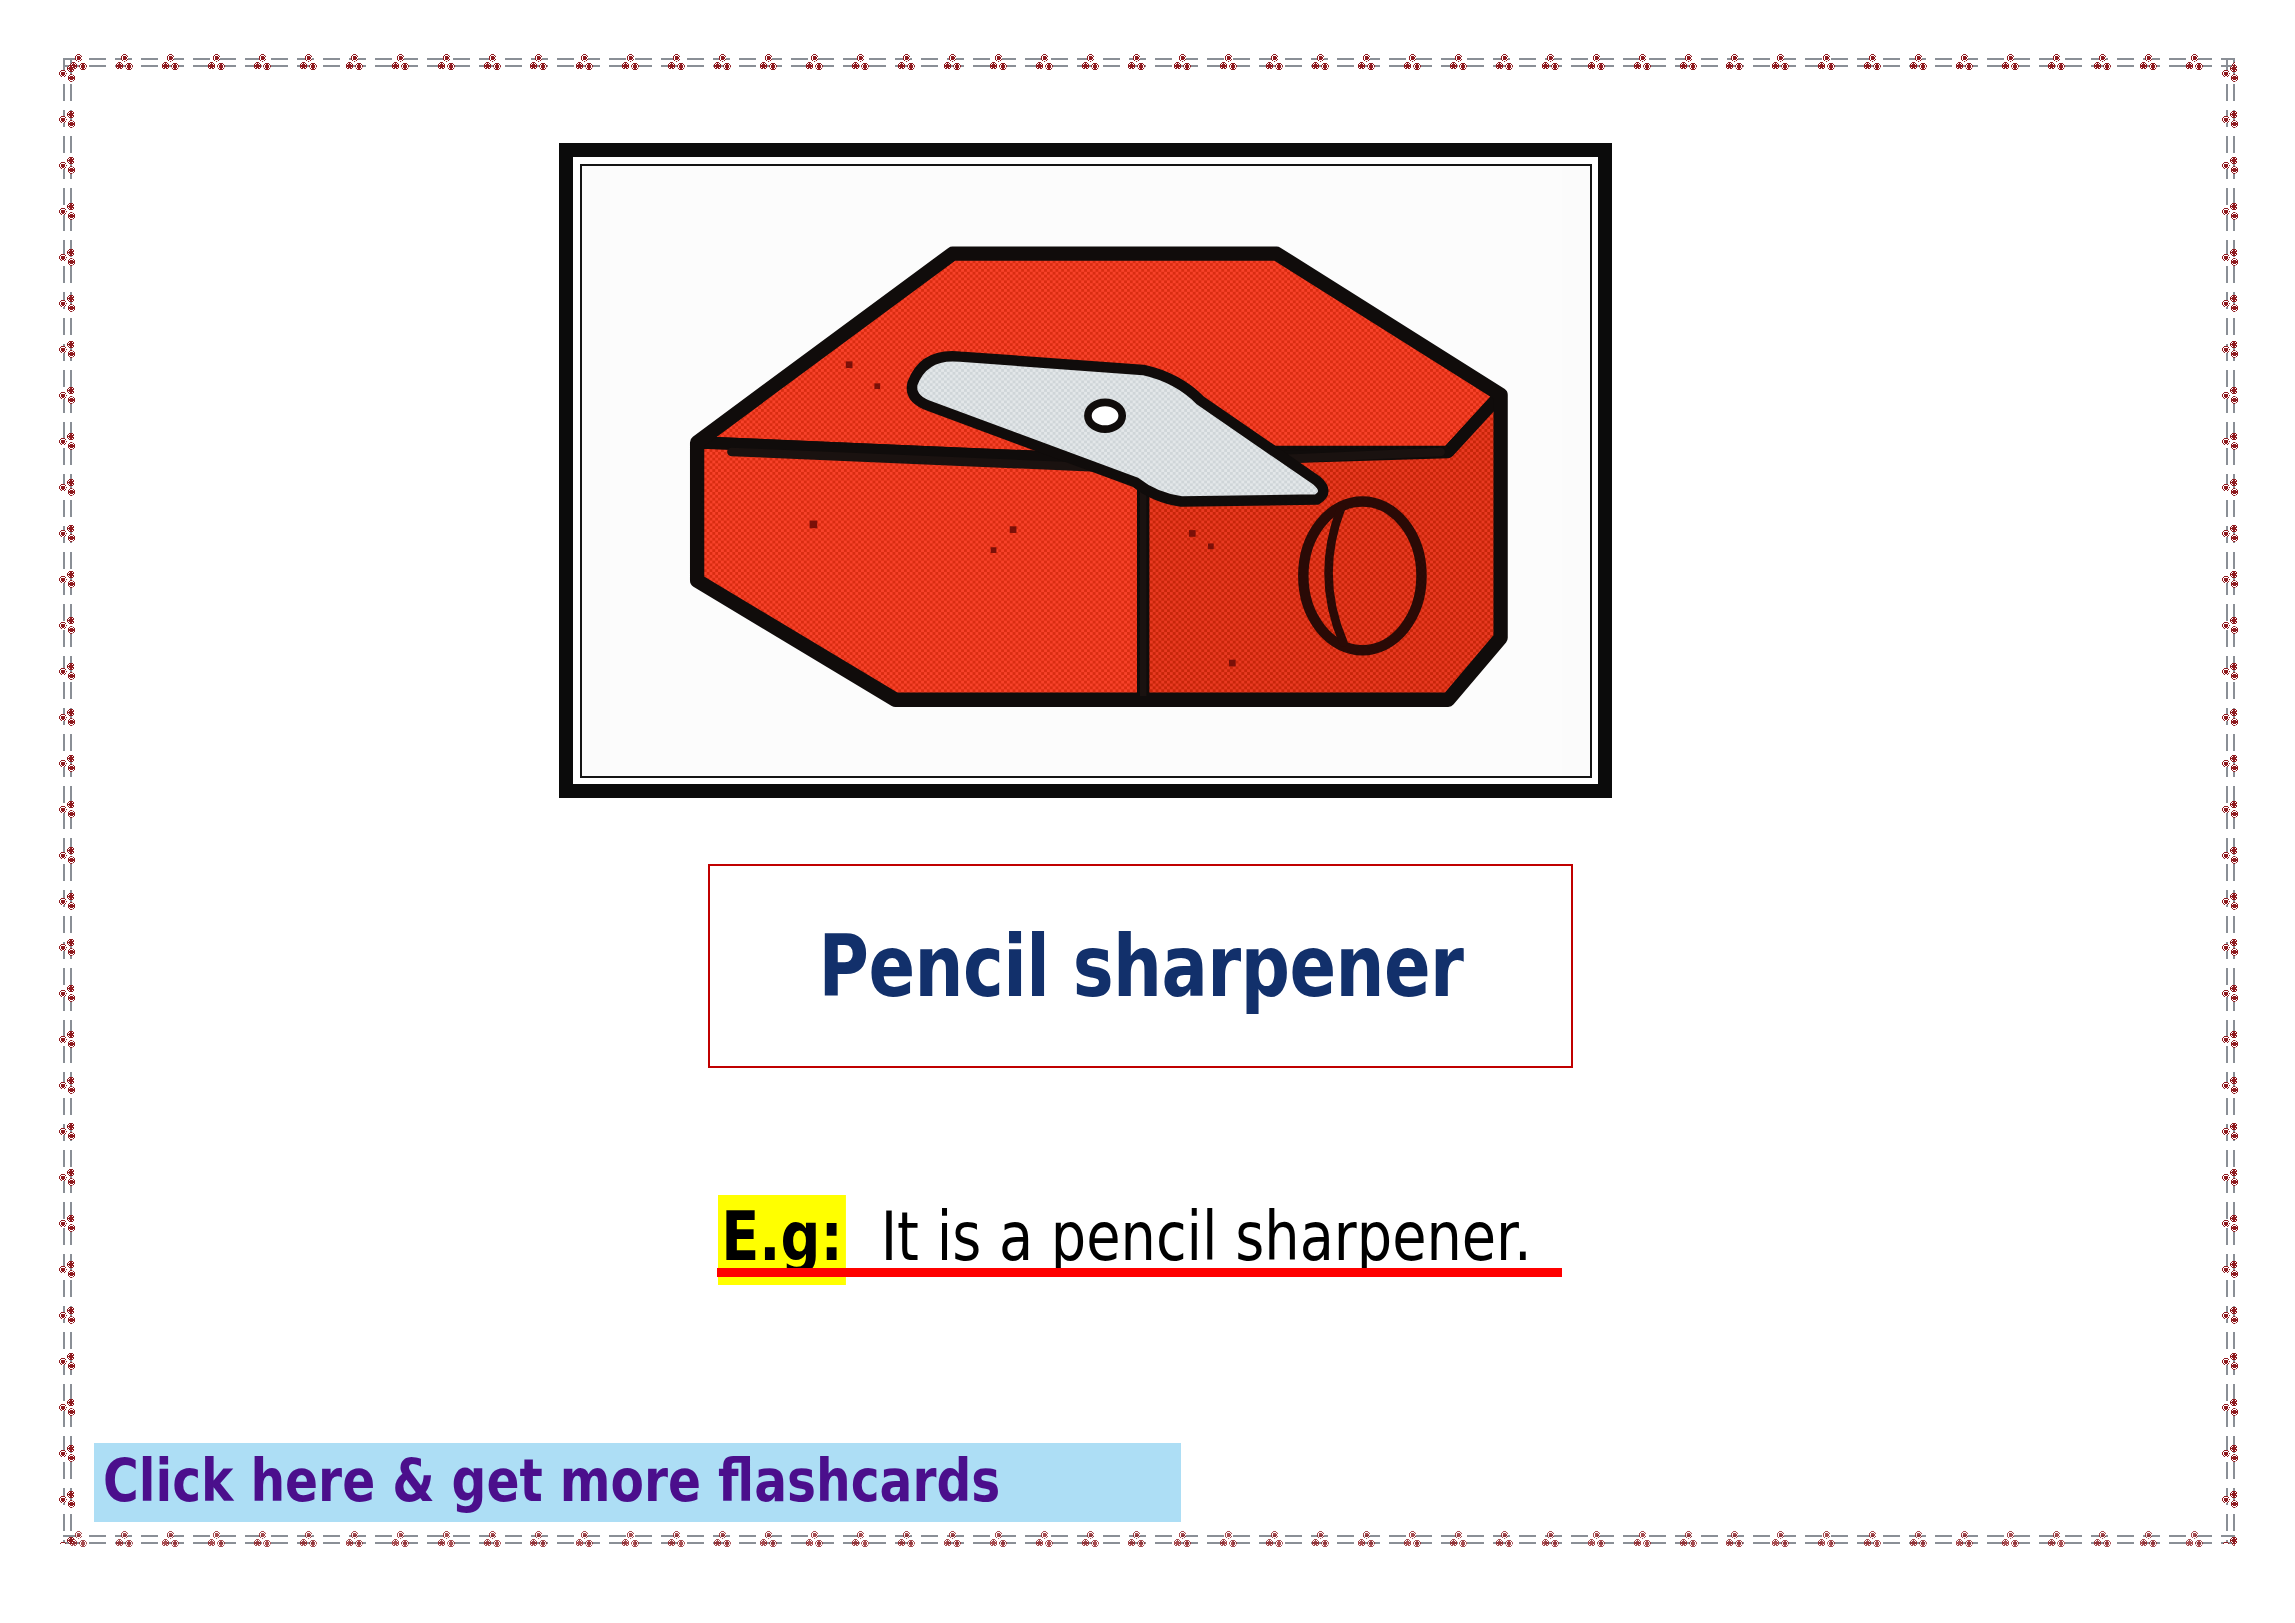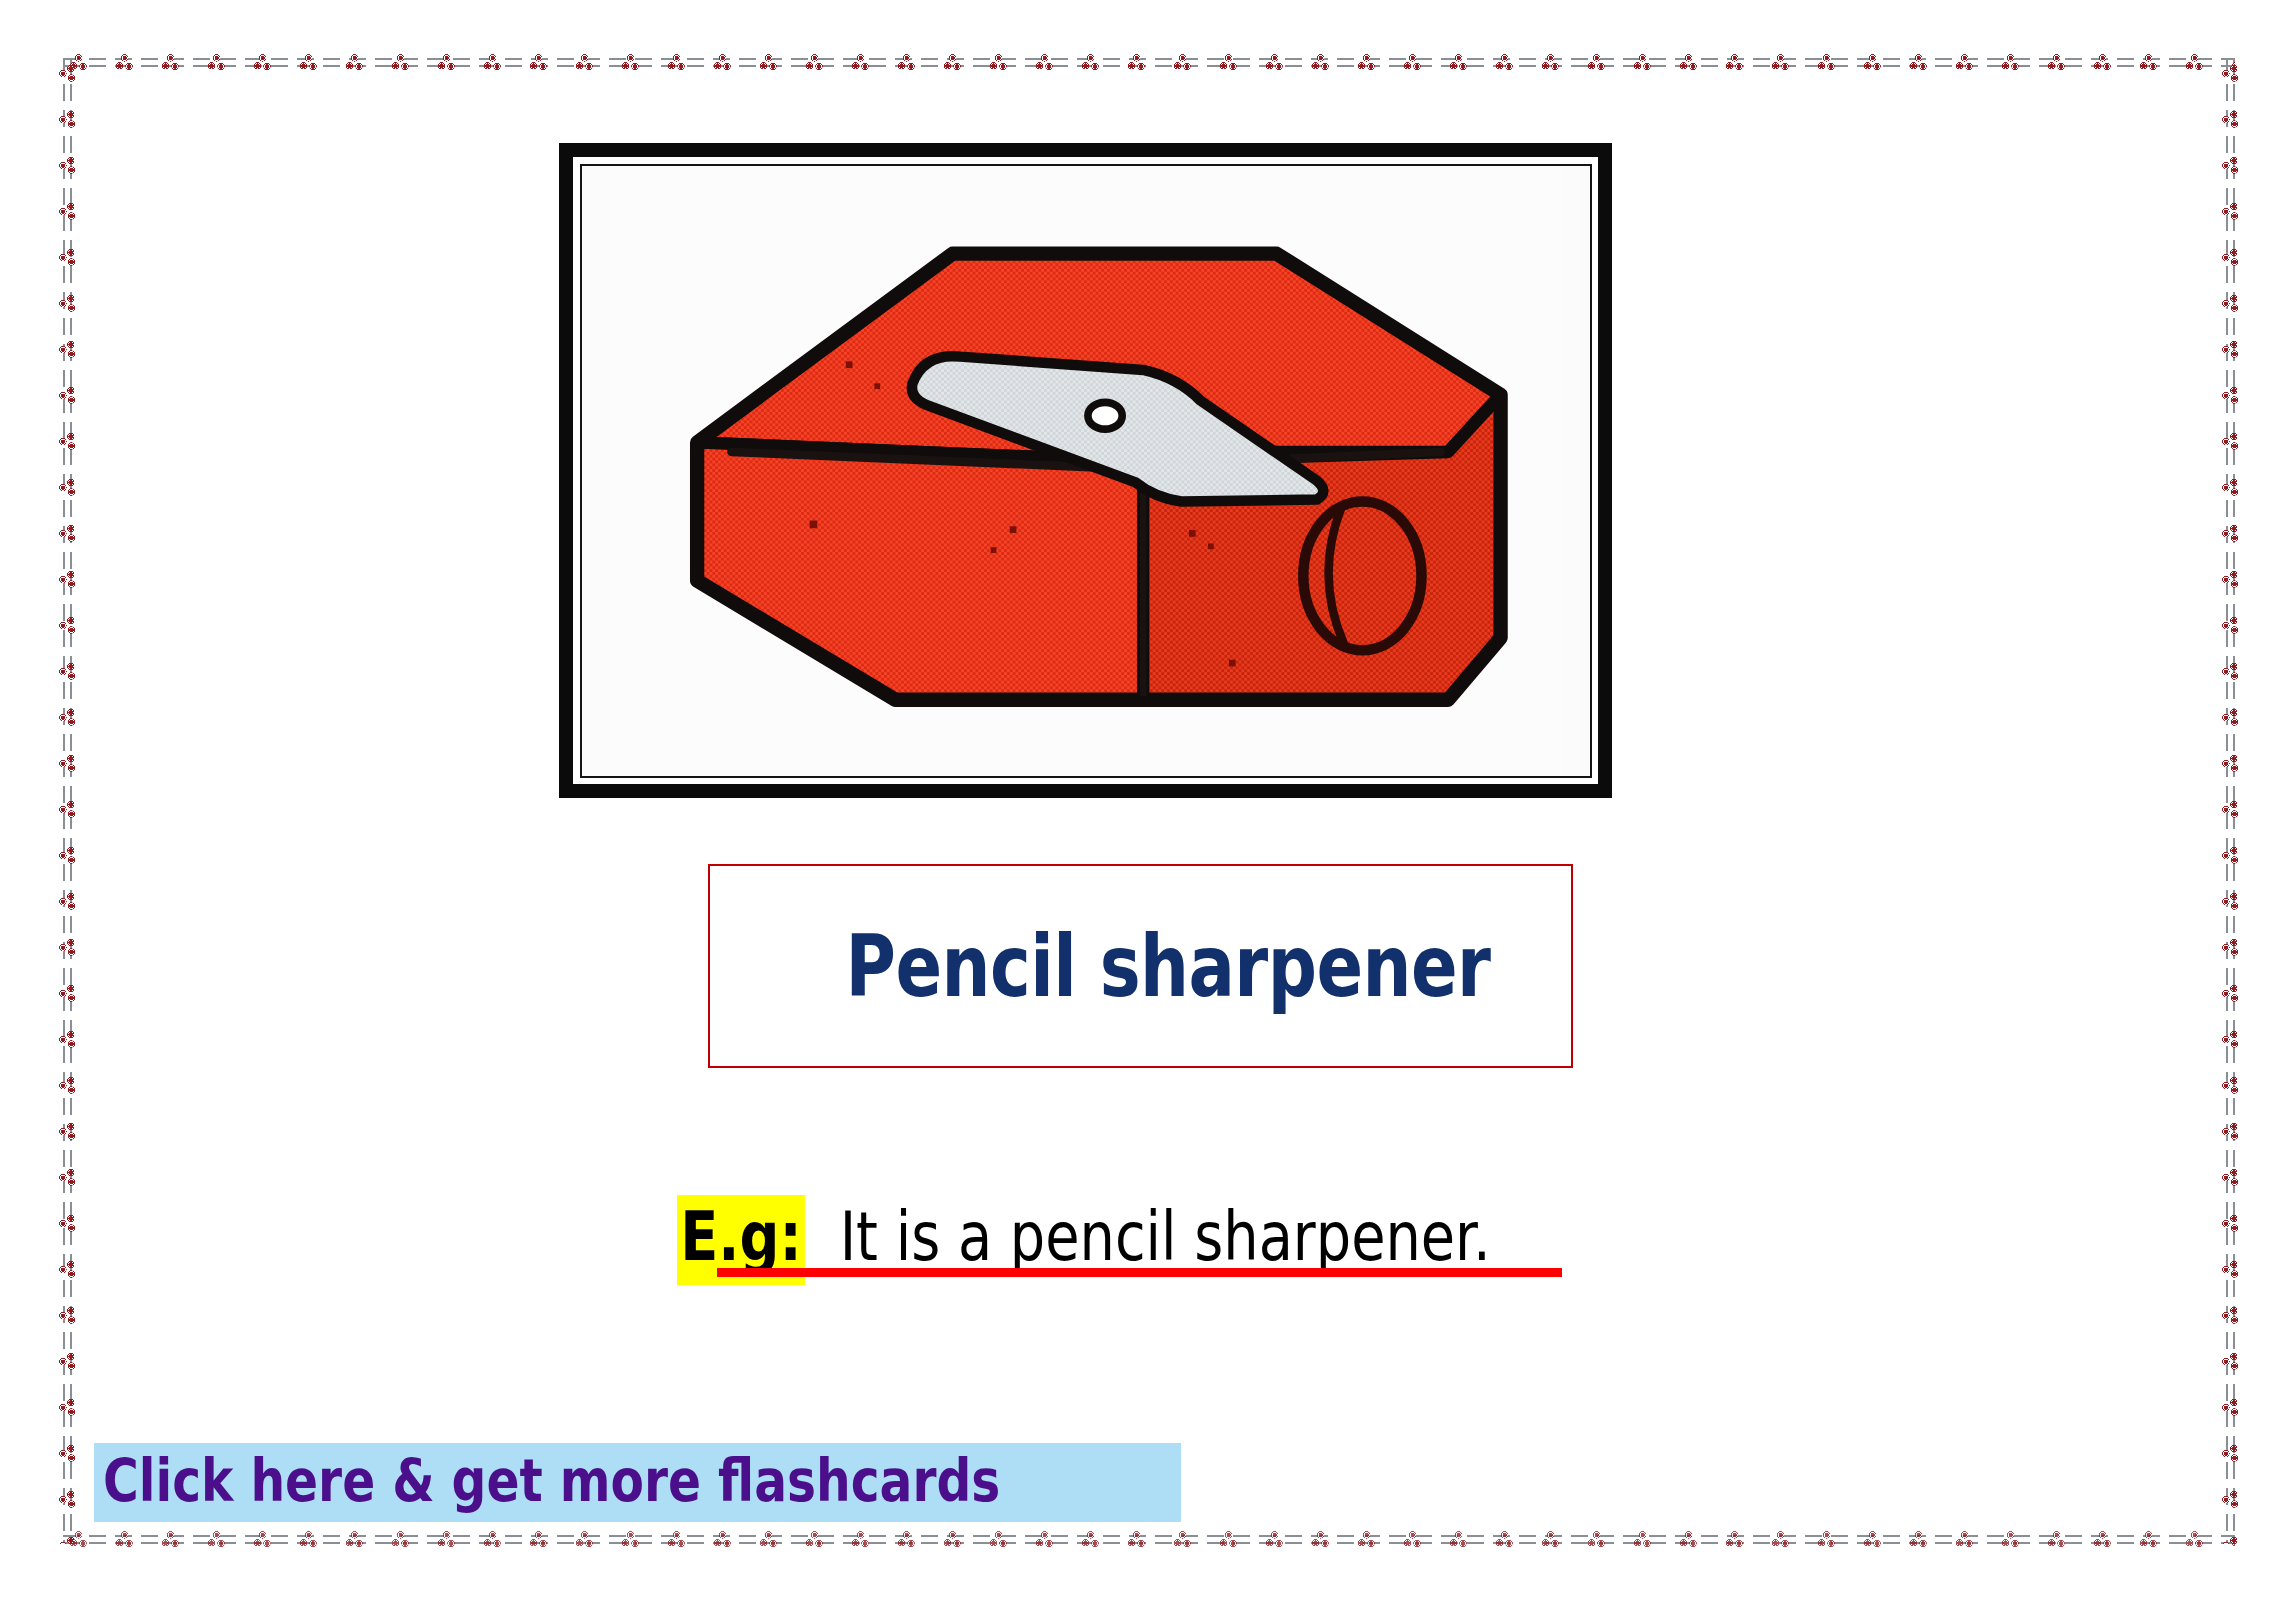--- a/index.html
+++ b/index.html
@@ -111,38 +111,38 @@
     position: absolute;
     left: 708px;
     top: 864px;
     width: 865px;
     height: 204px;
     box-sizing: border-box;
     border: 2.6px solid #C00000;
     background: #ffffff;
     display: flex;
     align-items: center;
-    justify-content: flex-end;
+    justify-content: center;
   }
   #word-label {
     font-family: "DejaVu Sans", "Liberation Sans", sans-serif;
     font-weight: 700;
     font-size: 86px;
     line-height: 1;
     color: #12306B;
     transform: scaleX(0.80);
     transform-origin: center;
     white-space: nowrap;
     letter-spacing: -0.7px;
   }
 
   
   #example-row {
     position: absolute;
-    left: 677px;
+    left: 718px;
     top: 1195px;
     height: 85px;
     display: flex;
     align-items: baseline;
     white-space: nowrap;
   }
   .ex-text {
     font-family: "DejaVu Sans", "Liberation Sans", sans-serif;
     font-size: 68px;
     line-height: 77px;

